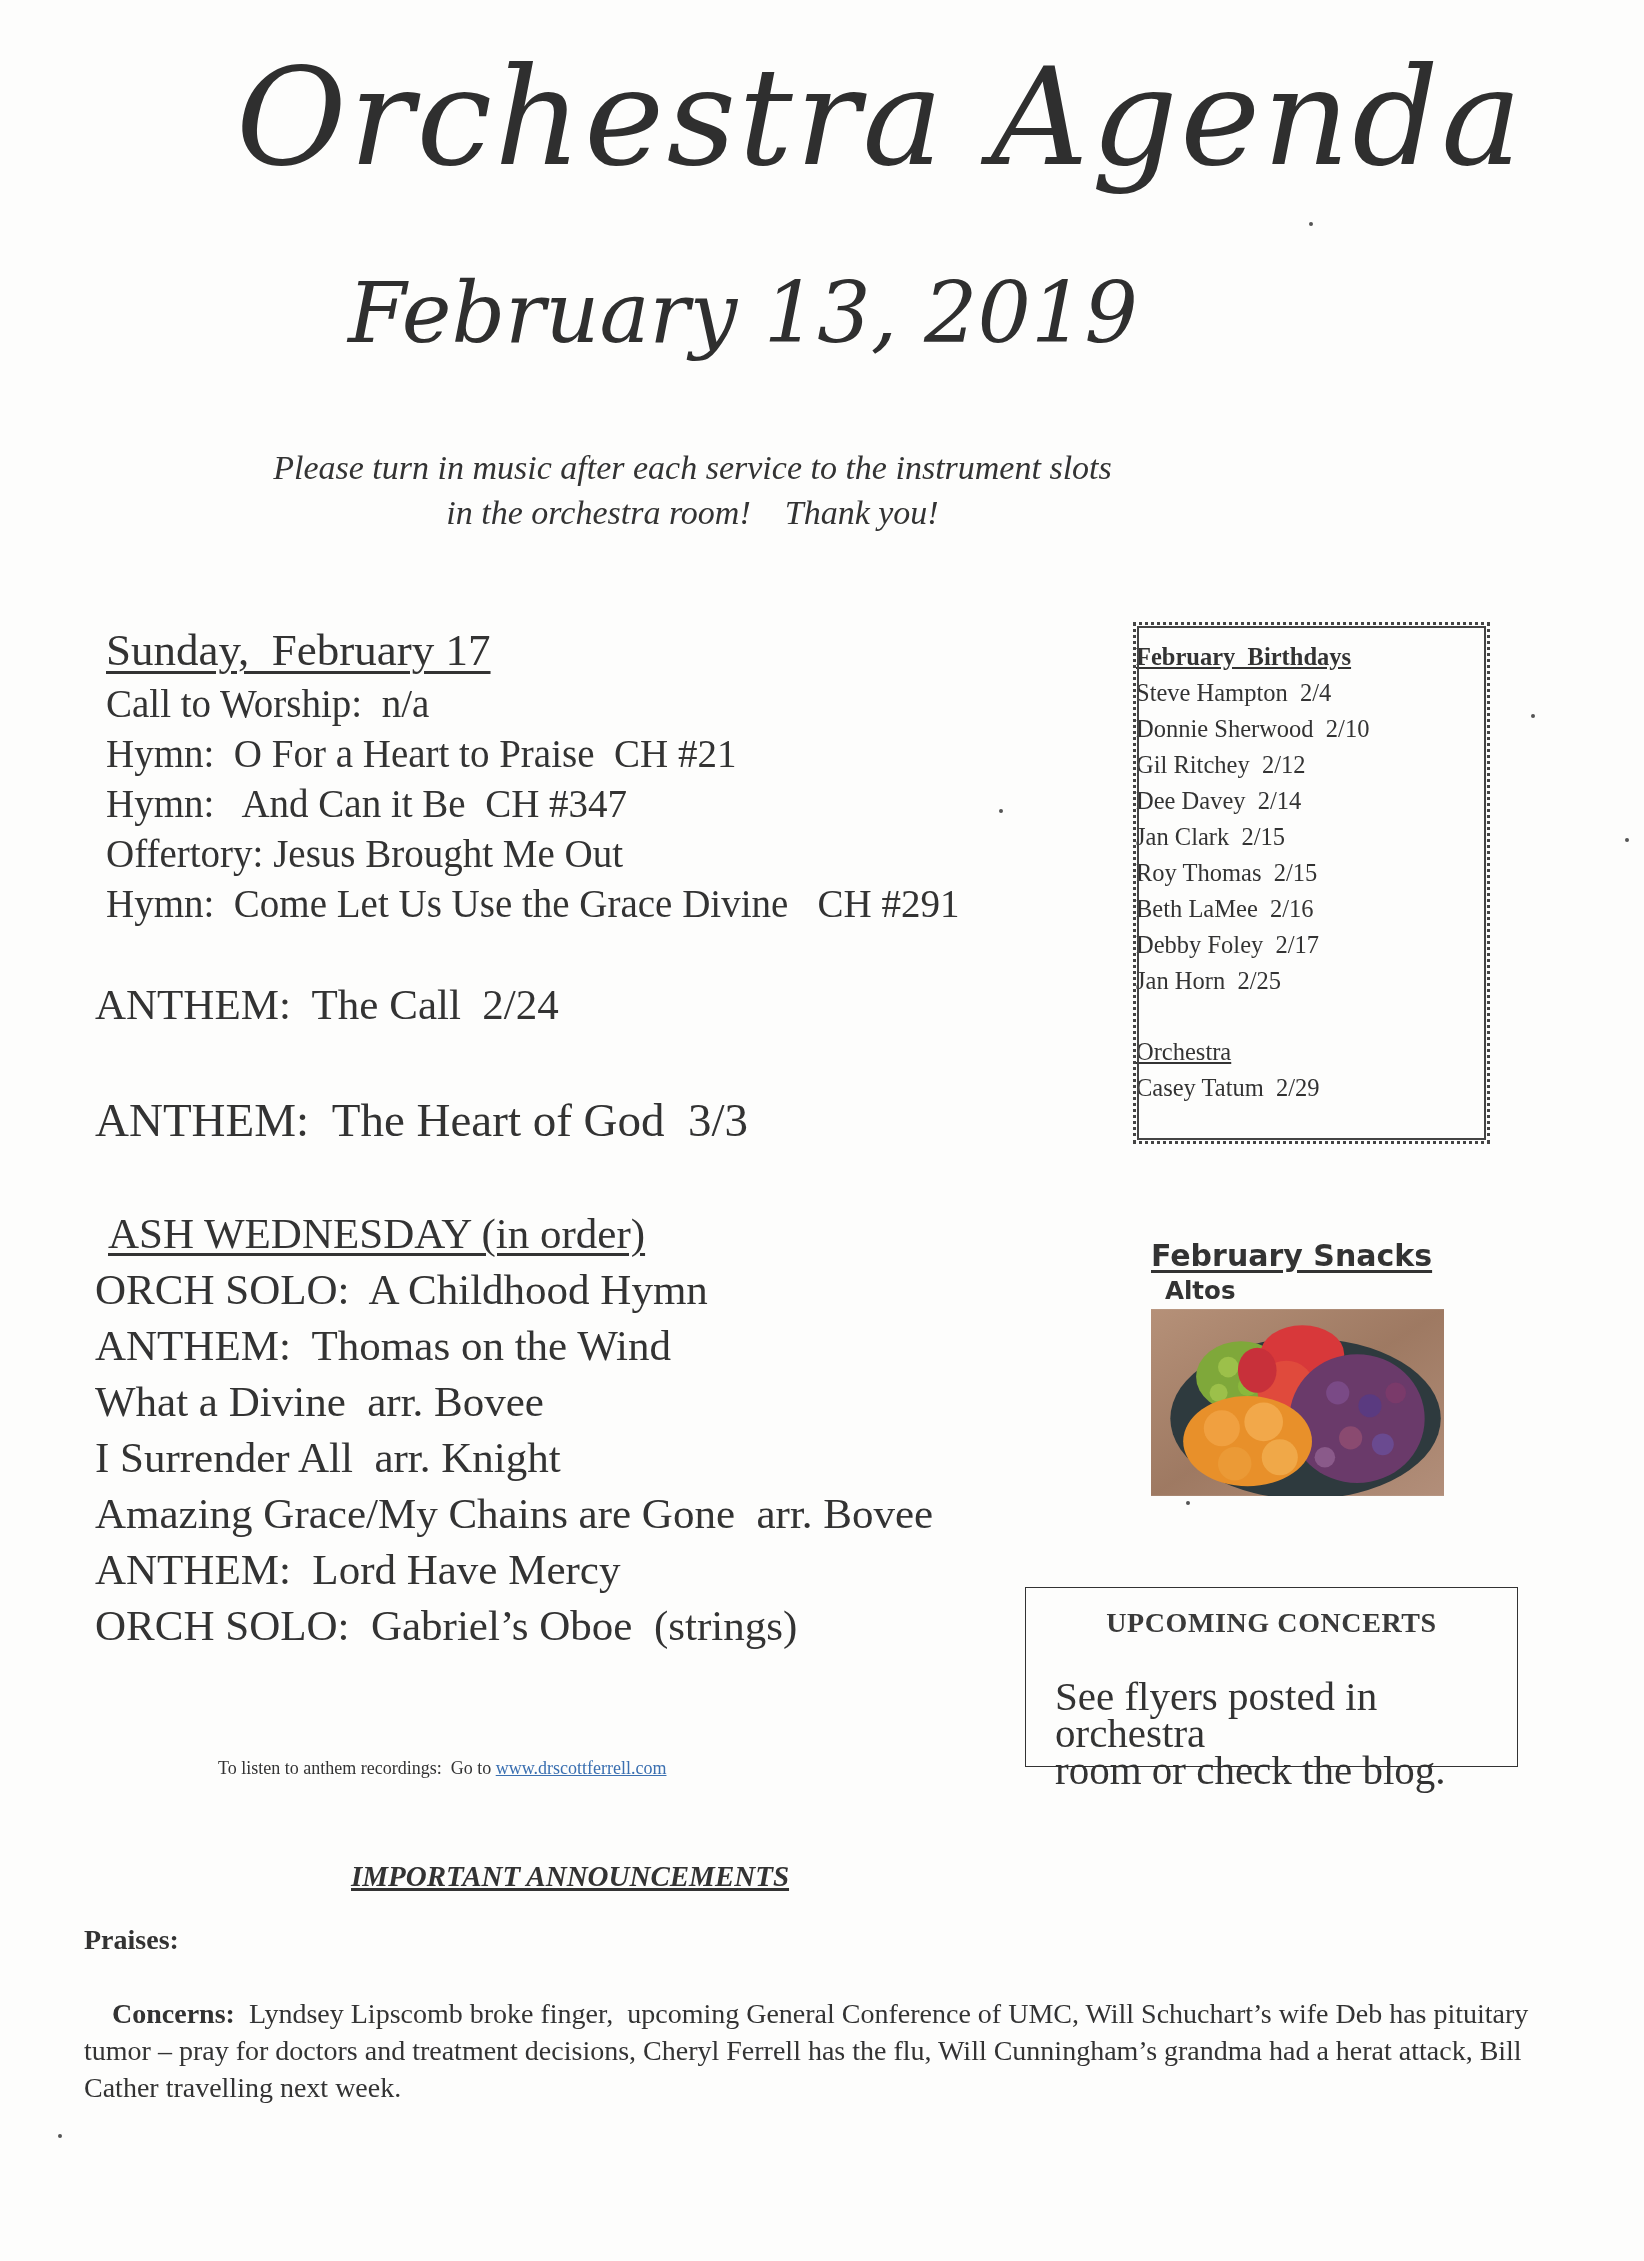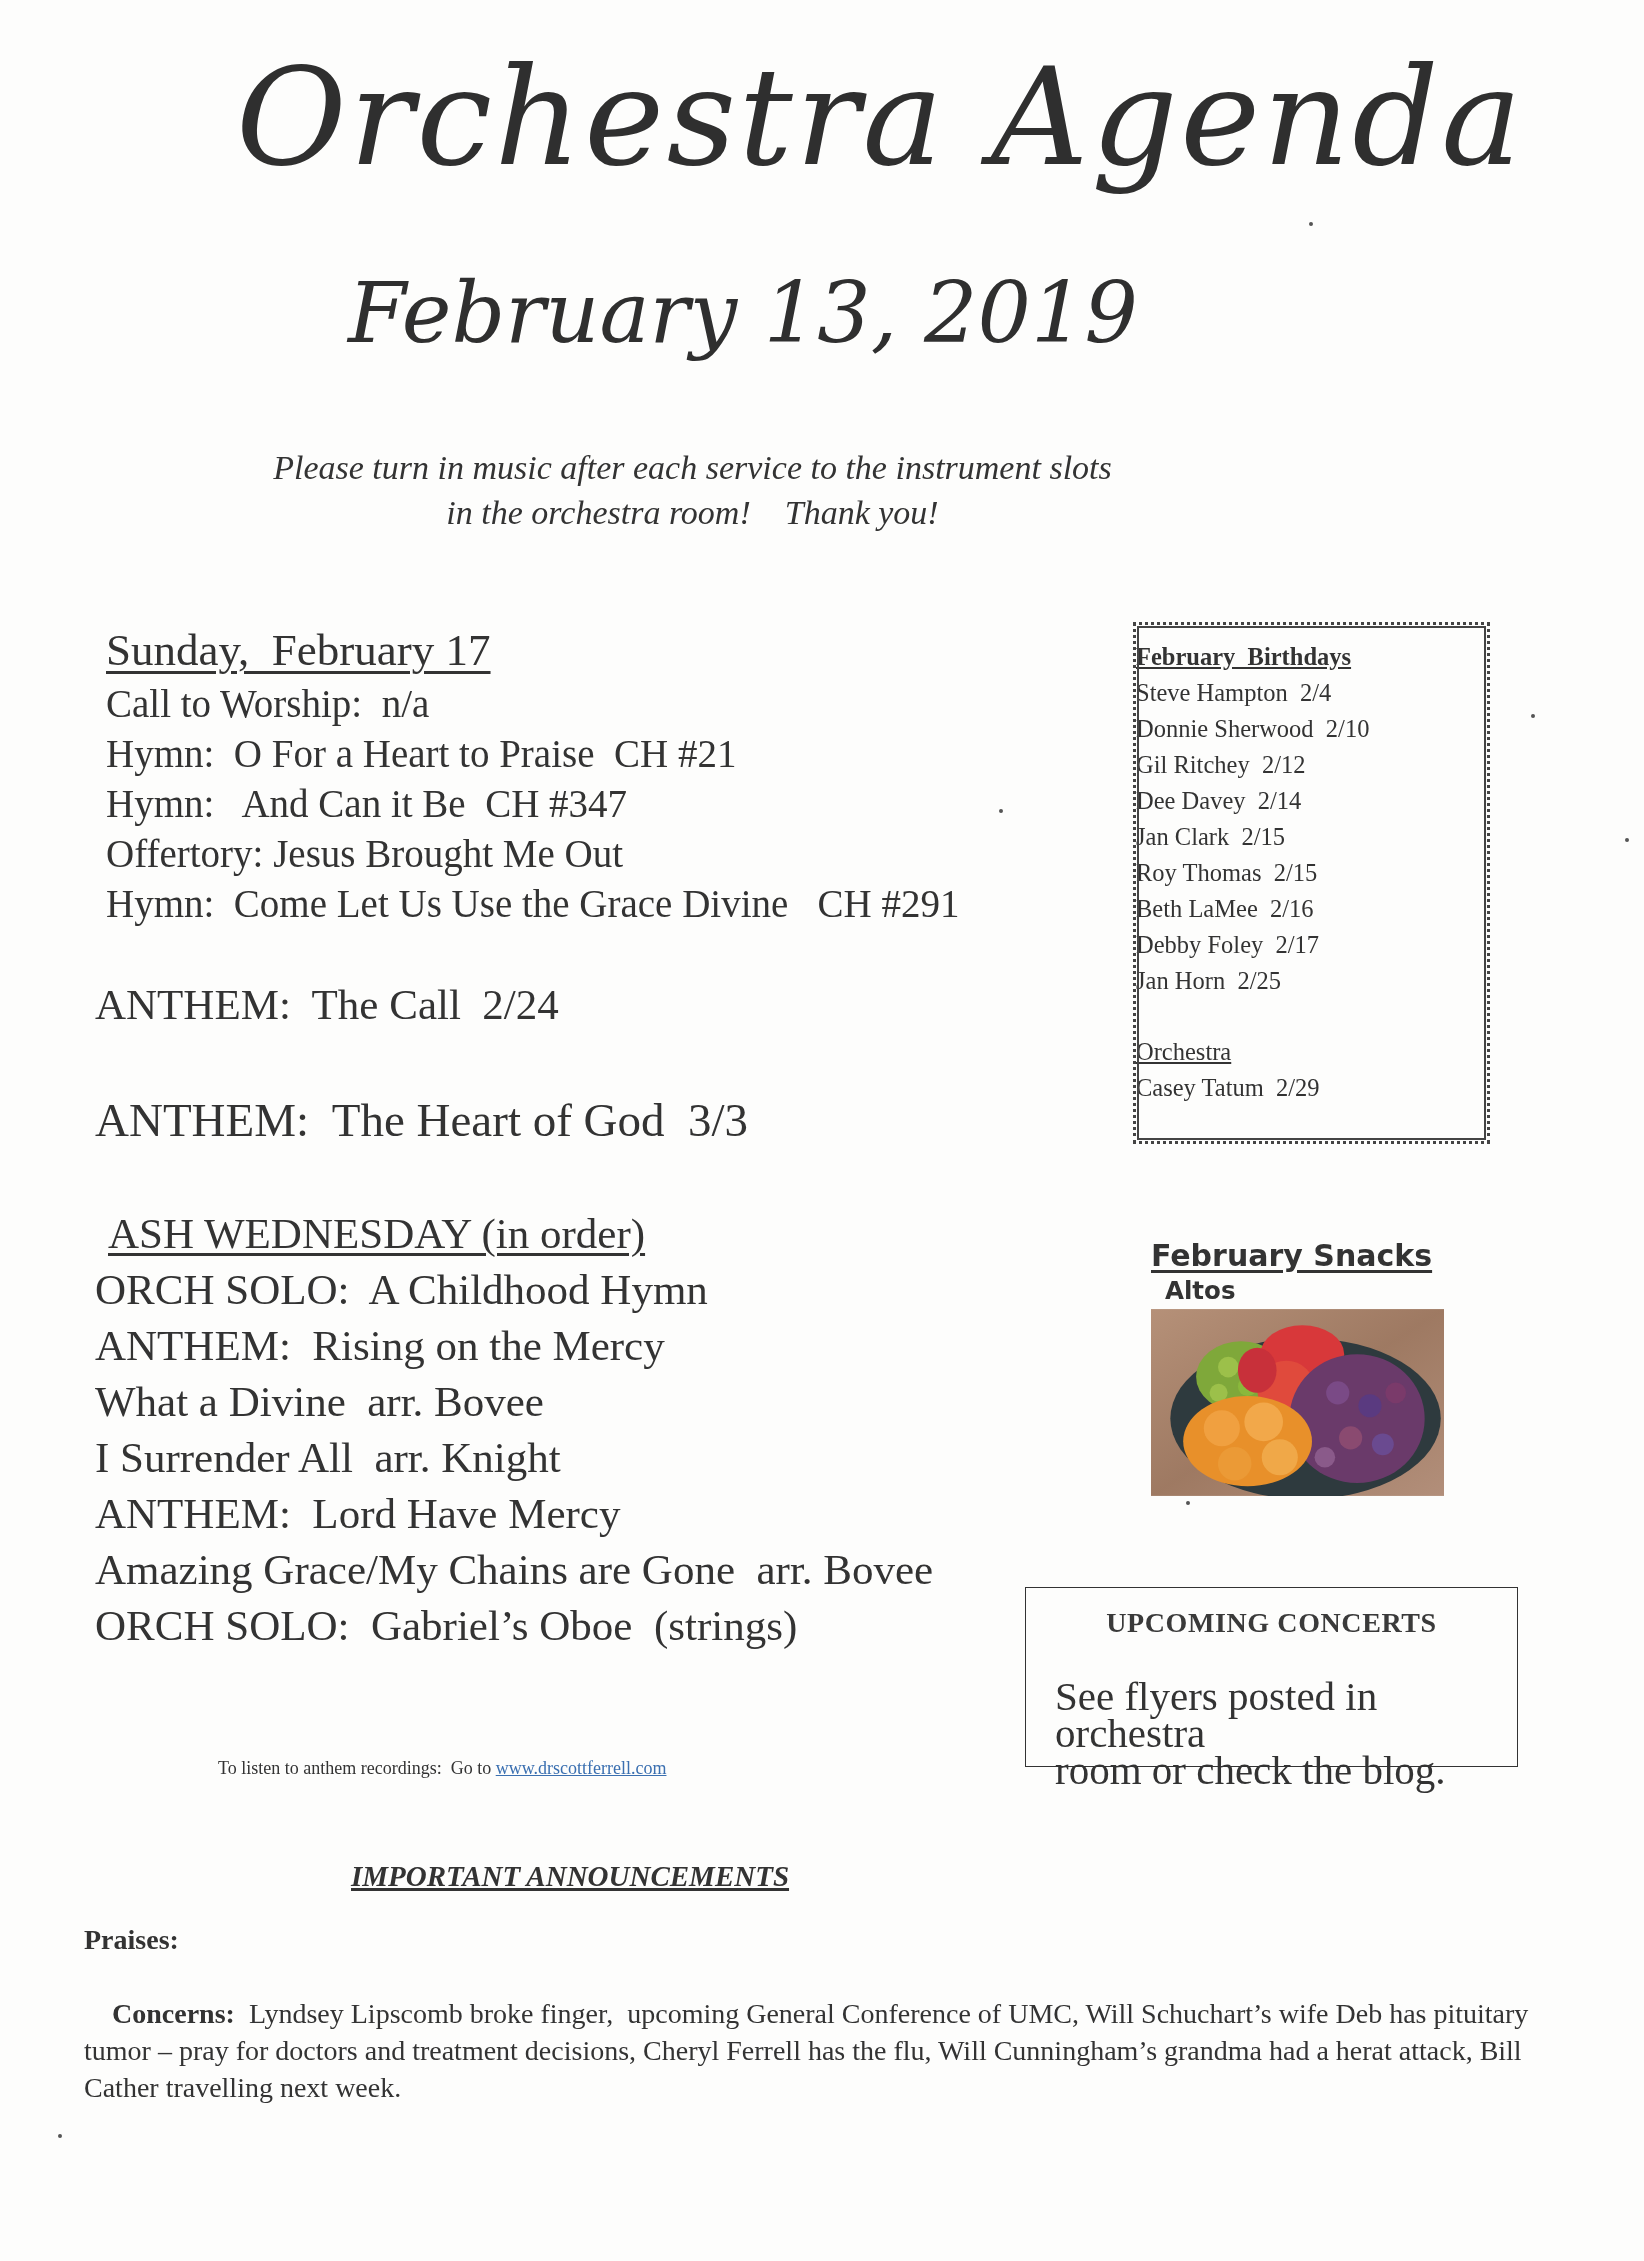--- a/index.html
+++ b/index.html
@@ -77,25 +77,25 @@
   <div class="item" style="white-space:pre">Offertory: Jesus Brought Me Out</div>
   <div class="item" style="white-space:pre">Hymn:  Come Let Us Use the Grace Divine   CH #291</div>
 </div>
 
 <div id="anthem1" class="abs line" style="white-space:pre">ANTHEM:  The Call  2/24</div>
 <div id="anthem2" class="abs line" style="white-space:pre">ANTHEM:  The Heart of God  3/3</div>
 
 <div id="ash" class="abs line">
   <div class="head">ASH WEDNESDAY (in order)</div>
   <div style="white-space:pre">ORCH SOLO:  A Childhood Hymn</div>
-  <div style="white-space:pre">ANTHEM:  Rising on the Mercy</div>
+  <div style="white-space:pre">ANTHEM:  Thomas on the Wind</div>
   <div style="white-space:pre">What a Divine  arr. Bovee</div>
   <div style="white-space:pre">I Surrender All  arr. Knight</div>
+  <div style="white-space:pre">Amazing Grace/My Chains are Gone  arr. Bovee</div>
   <div style="white-space:pre">ANTHEM:  Lord Have Mercy</div>
-  <div style="white-space:pre">Amazing Grace/My Chains are Gone  arr. Bovee</div>
   <div style="white-space:pre">ORCH SOLO:  Gabriel’s Oboe  (strings)</div>
 </div>
 
 <div id="birthdays" class="abs">
   <div class="head" style="white-space:pre">February  Birthdays</div>
   <div style="white-space:pre">Steve Hampton  2/4</div>
   <div style="white-space:pre">Donnie Sherwood  2/10</div>
   <div style="white-space:pre">Gil Ritchey  2/12</div>
   <div style="white-space:pre">Dee Davey  2/14</div>
   <div style="white-space:pre">Jan Clark  2/15</div>

